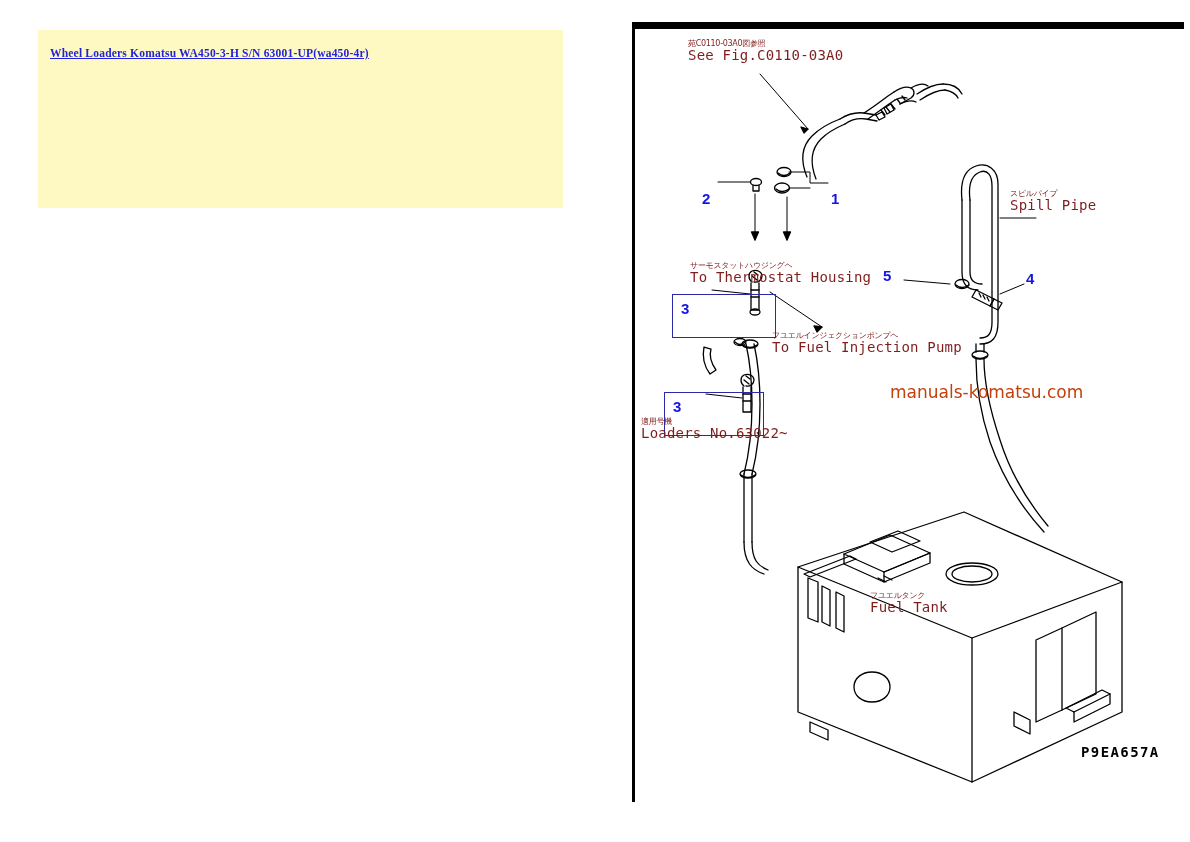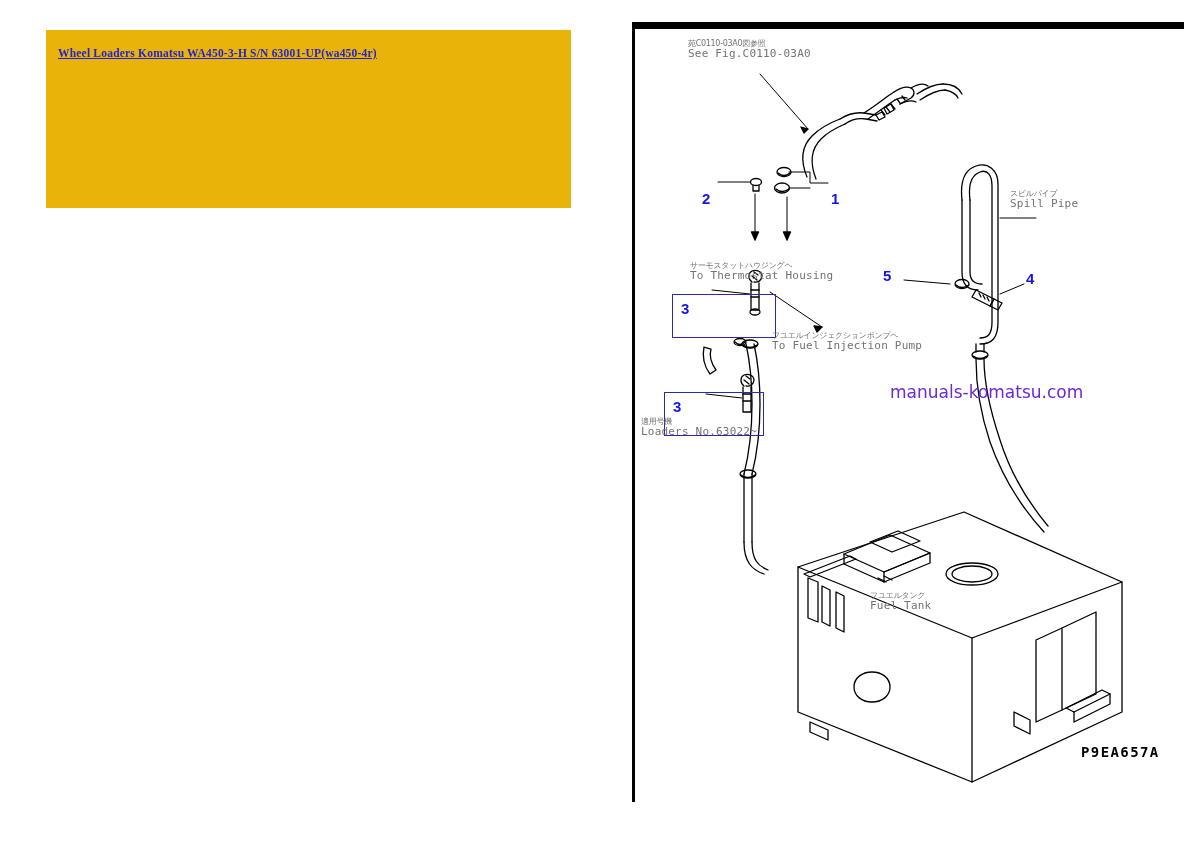--- a/index.html
+++ b/index.html
@@ -15,22 +15,21 @@
     font-family: "Liberation Sans", sans-serif;
   }
 
   
   #header-panel {
     position: absolute;
     left: 38px;
     top: 30px;
     width: 525px;
     height: 178px;
-    background: #eab308;
-    margin-left: 8px;
+    background: #fef9c3;
   }
   #title-link {
     position: absolute;
     left: 12px;
     top: 17px;
     color: #2222dd;
     font-family: "Liberation Serif", serif;
     font-size: 11.5px;
     font-weight: bold;
     letter-spacing: 0.2px;
@@ -69,49 +68,49 @@
     left: 0;
     top: 0;
     width: 552px;
     height: 780px;
   }
 
   
   .dwg-label {
     position: absolute;
     font-family: "DejaVu Sans Mono", monospace;
-    color: #737373;
+    color: #7f1d1d;
     white-space: nowrap;
     line-height: 1.05;
   }
   .dwg-label .jp {
     display: block;
     font-family: "DejaVu Sans", sans-serif;
     font-size: 8px;
     letter-spacing: -0.3px;
   }
   .dwg-label .en {
     display: block;
-    font-size: 11px;
+    font-size: 14px;
     letter-spacing: 0.2px;
   }
   .callout {
     position: absolute;
     color: #1515e0;
     font-family: "Liberation Sans", sans-serif;
     font-size: 15px;
     font-weight: bold;
   }
   #watermark {
     position: absolute;
     left: 258px;
     top: 360px;
     font-family: "DejaVu Sans", sans-serif;
     font-size: 17px;
-    color: #6d28d9;
+    color: #c2410c;
     white-space: nowrap;
   }
   #figure-code {
     position: absolute;
     left: 449px;
     top: 722px;
     font-family: "DejaVu Sans Mono", monospace;
     font-size: 14px;
     letter-spacing: 1.4px;
     color: #000000;

